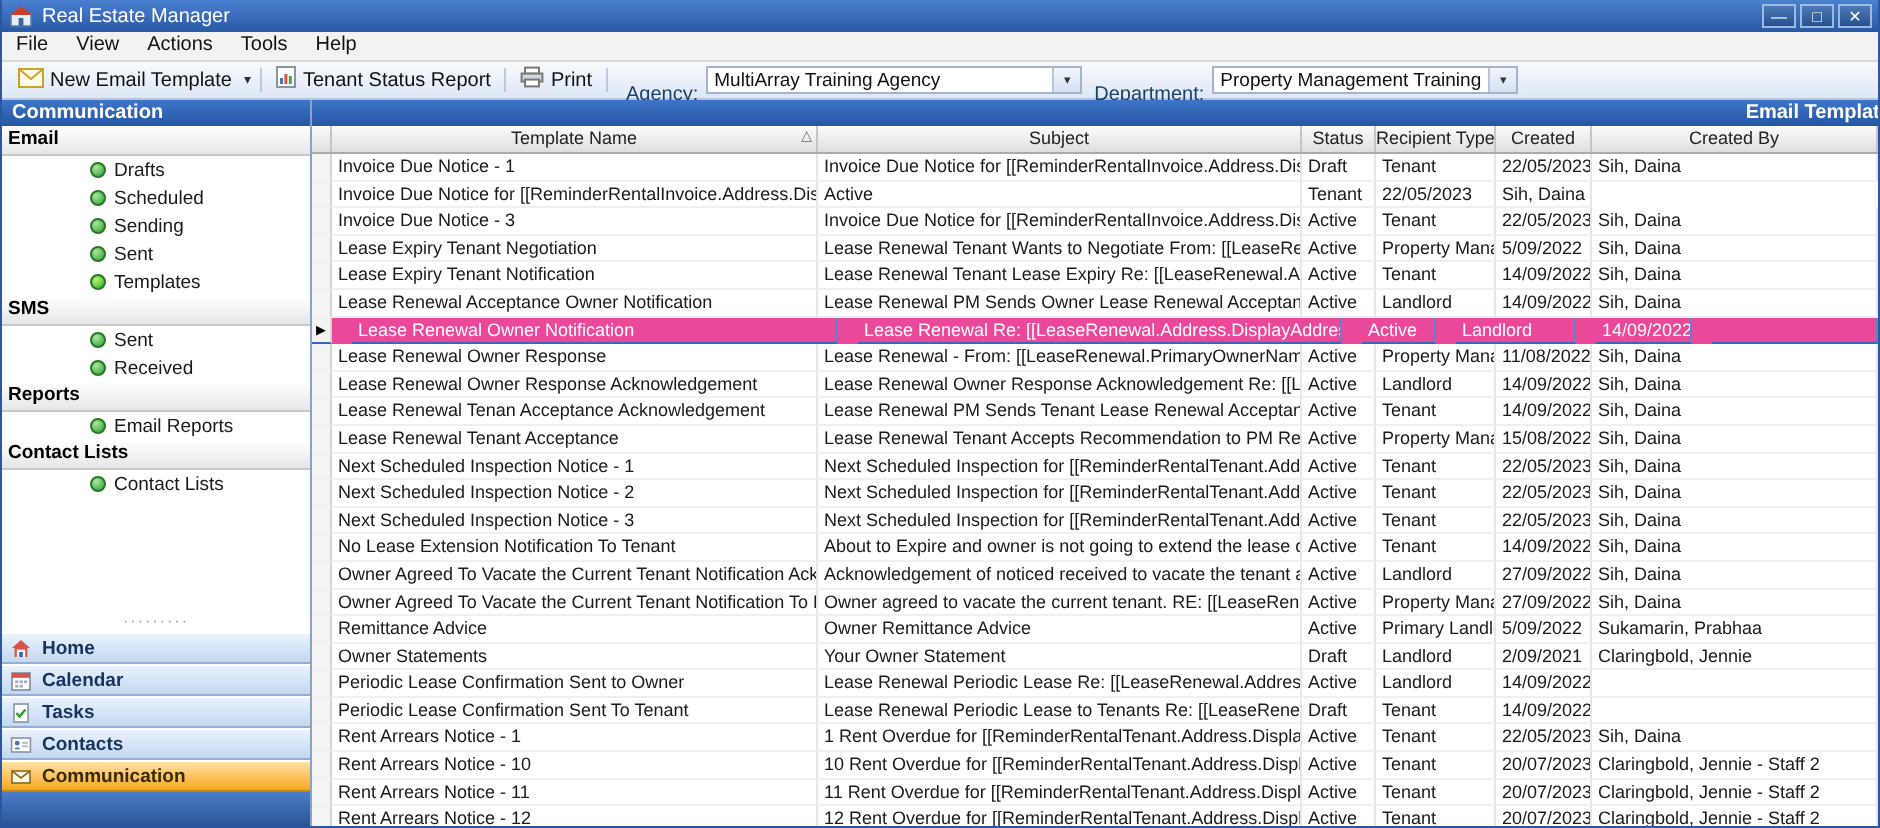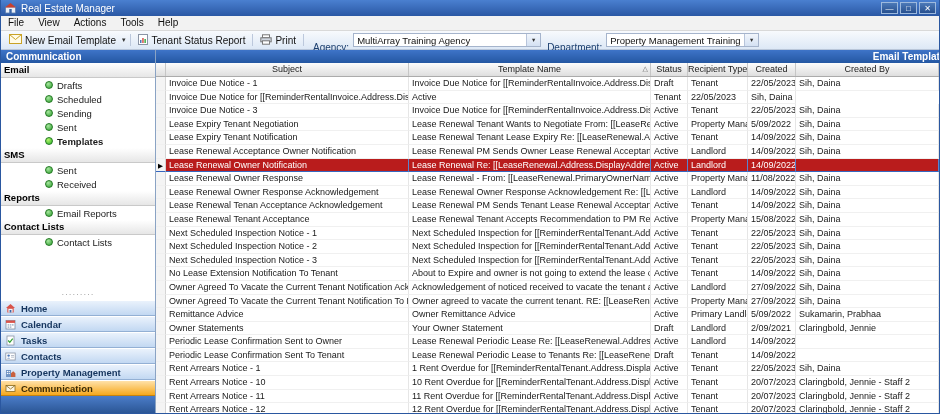--- a/index.html
+++ b/index.html
@@ -36,21 +36,21 @@
   
   .sidebar{width:155px;flex:0 0 155px;display:flex;flex-direction:column;background:#fff;
     border-right:1px solid #8aa3c4;box-sizing:border-box;min-height:0;}
   .side-title{height:13px;flex:0 0 13px;line-height:13px;padding-left:5px;color:#fff;font-weight:bold;
     font-size:10px;background:linear-gradient(#3e74c8,#2457a2);}
   .section-header{height:14px;line-height:13px;padding-left:3px;font-weight:bold;font-size:9.5px;color:#000;
     background:linear-gradient(#ffffff,#e6e6e6);border-bottom:1px solid #c9c9c9;}
   .side-item{height:14px;display:flex;align-items:center;gap:4px;padding-left:12px;font-size:9.5px;color:#1a1a1a;margin-left:32px;}
   .side-item .dot{width:8px;height:8px;border-radius:50%;flex:0 0 8px;
     background:radial-gradient(circle at 35% 30%,#a8e8a0,#2f9e2f);border:1px solid #237a23;box-sizing:border-box;}
-  .side-item.sel .side-label{font-weight:bold;}
+  .side-item.sel .side-label{font-weight:normal;}
   .side-item.sel .dot{background:radial-gradient(circle at 35% 30%,#b8f56e,#27b227);}
   .side-spacer{flex:1;}
   .grip{height:8px;flex:0 0 8px;text-align:center;color:#9a9a9a;font-size:8px;line-height:6px;letter-spacing:1px;}
   .nav-btn{height:16px;flex:0 0 16px;display:flex;align-items:center;gap:4px;padding-left:4px;
     font-size:9.5px;font-weight:bold;color:#15355e;background:linear-gradient(#eaf2fc,#c2d8f2);
     border-top:1px solid #ffffff;border-bottom:1px solid #93b0d4;box-sizing:border-box;}
   .nav-btn.sel{background:linear-gradient(#ffe1a8,#f6a81c);border-bottom:1px solid #c5830f;color:#3a2a05;}
   .nav-icon{width:12px;height:11px;display:inline-flex;flex:0 0 12px;}
   .footer-strip{height:17px;flex:0 0 17px;background:linear-gradient(#4b7dc9,#2b5695);}
   
@@ -63,21 +63,21 @@
   .thead{height:13px;flex:0 0 13px;background:linear-gradient(#fcfcfc,#dedede);
     border-bottom:1px solid #ababab;font-size:9px;color:#222;}
   .hcell{line-height:12px;text-align:center;border-right:1px solid #c6c6c6;overflow:hidden;
     white-space:nowrap;position:relative;box-sizing:border-box;}
   .sort-glyph{position:absolute;right:2px;top:0;font-size:7px;color:#666;line-height:12px;}
   .tbody{flex:1;overflow:hidden;}
   .trow{height:13.6px;font-size:9px;color:#1a1a1a;background:#fff;}
   .cell{line-height:13px;padding:0 3px;white-space:nowrap;overflow:hidden;box-sizing:border-box;
     border-right:1px solid #e6e6e6;border-bottom:1px solid #f0f0f0;}
   .c-ind{padding:0;text-align:center;font-size:6.5px;background:#f4f4f4;border-right:1px solid #d4d4d4;color:#000;}
-  .trow.sel{background:#b91c1c;color:#fff;}
+  .trow.sel{background:#ec4899;color:#fff;gap:10px;}
   .trow.sel .cell{border-right-color:#5a84ce;border-bottom-color:#3667c0;}
   .trow.sel .c-ind{background:#f4f4f4;color:#000;border-right:1px solid #d4d4d4;}
 </style>
 </head>
 <body>
 
 <div class="window">
 
   <div class="titlebar">
     <span class="app-icon">
@@ -231,57 +231,44 @@
               <svg width="11" height="11" viewBox="0 0 11 11">
                 <rect x="0.8" y="2" width="9.4" height="7" fill="#fff" stroke="#8a94a5" stroke-width="0.8"></rect>
                 <circle cx="3.6" cy="4.6" r="1.2" fill="#4a76b8"></circle>
                 <path d="M2.2 7.6c0-1.2 2.8-1.2 2.8 0z" fill="#4a76b8"></path>
                 <rect x="6" y="4" width="3" height="0.9" fill="#b0b8c6"></rect>
                 <rect x="6" y="5.7" width="3" height="0.9" fill="#b0b8c6"></rect>
               </svg>
             </span>
             <span>Contacts</span>
           </div>
-          <div class="nav-btn">
-            <span class="nav-icon">
-              <svg width="11" height="11" viewBox="0 0 11 11">
-                <rect x="1" y="3" width="5" height="7" fill="#6f94c4"></rect>
-                <rect x="1.9" y="4" width="1.1" height="1.1" fill="#fff"></rect>
-                <rect x="3.7" y="4" width="1.1" height="1.1" fill="#fff"></rect>
-                <rect x="1.9" y="6" width="1.1" height="1.1" fill="#fff"></rect>
-                <rect x="3.7" y="6" width="1.1" height="1.1" fill="#fff"></rect>
-                <path d="M6 6.2 8.2 4.2 10.4 6.2V10H6z" fill="#c9613f"></path>
-              </svg>
-            </span>
-            <span>Property Management</span>
-          </div>
           <div class="nav-btn sel">
             <span class="nav-icon">
               <svg width="11" height="11" viewBox="0 0 11 11">
                 <rect x="1" y="2.5" width="9" height="6" fill="#fdf6e3" stroke="#8a6a1c" stroke-width="0.8"></rect>
                 <path d="M1 2.5l4.5 3.5L10 2.5" stroke="#8a6a1c" stroke-width="0.8" fill="none"></path>
               </svg>
             </span>
             <span>Communication</span>
           </div>
         </div>
       <div class="footer-strip"></div>
     </div>
 
     <div class="main">
       <div class="main-header">
         <span class="main-header-label">Email Templates</span>
       </div>
       <div class="thead grid-cols">
         <div class="hcell"></div>
-        <div class="hcell">Subject</div>
         <div class="hcell">
           <span>Template Name</span>
           <span class="sort-glyph">△</span>
         </div>
+        <div class="hcell">Subject</div>
         <div class="hcell">Status</div>
         <div class="hcell">Recipient Type</div>
         <div class="hcell">Created</div>
         <div class="hcell">Created By</div>
       </div>
       <div class="tbody">
           <div class="trow grid-cols">
     <div class="cell c-ind"></div>
     <div class="cell">Invoice Due Notice - 1</div>
     <div class="cell">Invoice Due Notice for [[ReminderRentalInvoice.Address.DisplayAddress]]</div>

